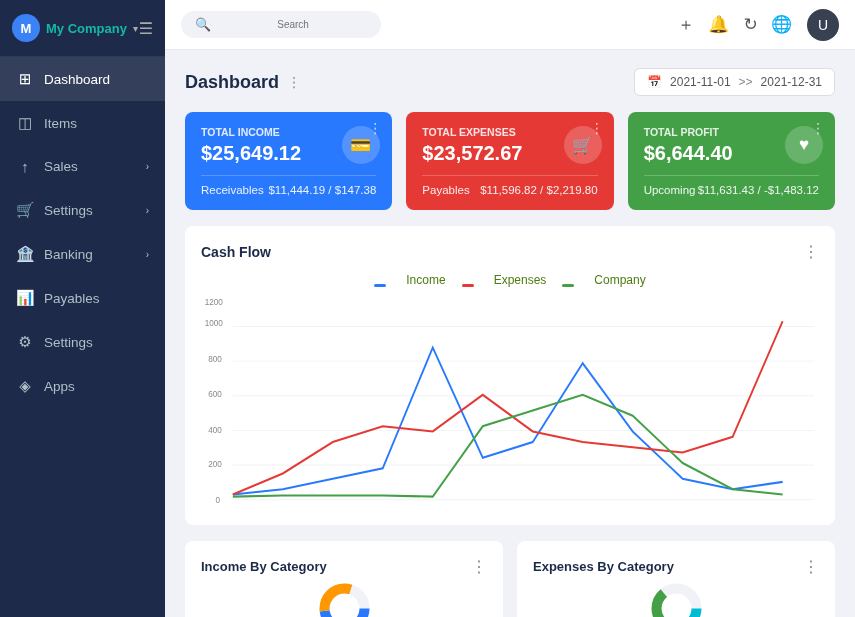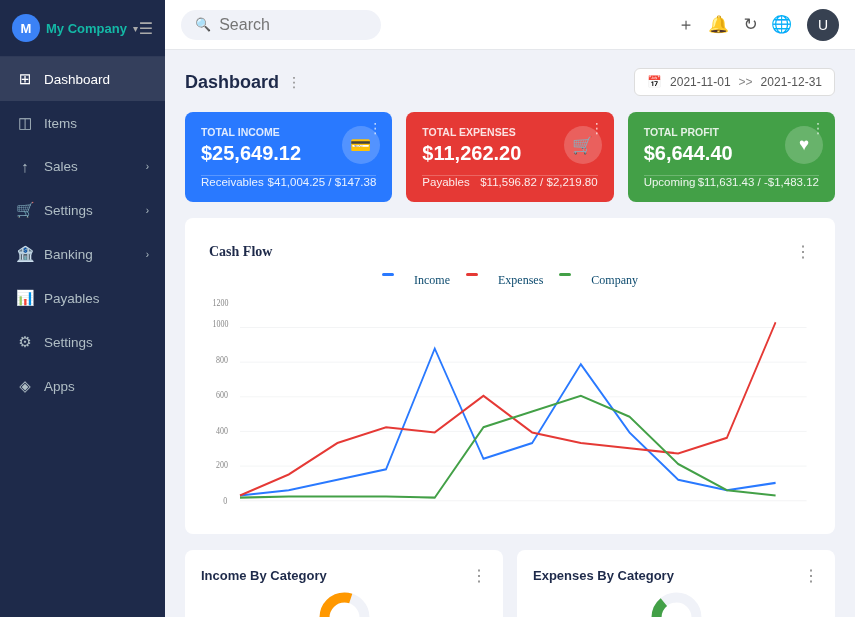--- a/index.html
+++ b/index.html
@@ -80,21 +80,21 @@
       align-items: center;
       background: #f0f2f8;
       border-radius: 20px;
       padding: 6px 14px;
       gap: 8px;
       width: 200px;
     }
     #search-icon { color: #888; font-size: 13px; }
     #search-input {
       border: none; background: transparent; outline: none;
-      font-size: 16px; color: #555; width: 100%;
+      font-size: 10px; color: #555; width: 100%; text-align: center;
     }
     #topbar-actions {
       margin-left: auto;
       display: flex;
       align-items: center;
       gap: 14px;
     }
     .topbar-icon { color: #555; font-size: 17px; cursor: pointer; }
     #avatar {
       width: 32px; height: 32px; border-radius: 50%;
@@ -137,52 +137,51 @@
     }
     .kpi-card {
       flex: 1; border-radius: 8px; padding: 14px 16px;
       color: #fff; position: relative; overflow: hidden;
     }
     .kpi-blue { background: #2979ff; }
     .kpi-red { background: #e53935; }
     .kpi-green { background: #43a047; }
     .kpi-card-header { font-size: 10.5px; font-weight: 600; text-transform: uppercase; opacity: 0.85; margin-bottom: 4px; }
     .kpi-amount { font-size: 20px; font-weight: 700; margin-bottom: 10px; }
-    .kpi-sub { display: flex; justify-content: space-between; font-size: 11.5px; border-top: 1px solid rgba(255,255,255,0.25); padding-top: 0; opacity: 0.9; }
+    .kpi-sub { display: flex; justify-content: space-between; font-size: 11.5px; border-top: 1px solid rgba(255,255,255,0.25); padding-top: 8px; opacity: 0.9; }
     .kpi-icon-circle {
       position: absolute; right: 12px; top: 14px;
       width: 38px; height: 38px; border-radius: 50%;
       background: rgba(255,255,255,0.2);
       display: flex; align-items: center; justify-content: center;
       font-size: 16px;
     }
     .kpi-dots {
       position: absolute; right: 10px; top: 8px;
       font-size: 14px; cursor: pointer; opacity: 0.7;
     }
 
     
     .chart-card {
-      background: #fff; border-radius: 8px; padding: 24px;
+      background: #fff; border-radius: 8px; padding: 16px;
       margin-bottom: 16px;
-      font-family: Liberation Serif, serif;
     }
     .chart-card-header {
       display: flex; justify-content: space-between; align-items: center;
       margin-bottom: 12px;
     }
     .chart-title { font-size: 14px; font-weight: 600; color: #1e2a4a; }
     .chart-menu { color: #888; cursor: pointer; }
 
     
     #chart-legend {
       display: flex; gap: 16px; align-items: center;
       margin-bottom: 8px; justify-content: center;
     }
-    .legend-item { display: flex; align-items: flex-start; gap: 20px; font-size: 12px; color: #0c4a6e; }
+    .legend-item { display: flex; align-items: flex-end; gap: 20px; font-size: 12px; color: #4d7c0f; }
     .legend-dot { width: 12px; height: 3px; border-radius: 2px; }
 
     
     #cashflow-chart { width: 100%; height: 220px; }
 
     
     #bottom-row { display: flex; gap: 14px; }
     .category-card {
       flex: 1; background: #fff; border-radius: 8px; padding: 16px;
       min-height: 80px;
@@ -308,31 +307,31 @@
 
       <div class="kpi-card kpi-blue">
         <span class="kpi-dots">⋮</span>
         <div class="kpi-icon-circle">
           <span style="font-size:17px;">💳</span>
         </div>
         <div class="kpi-card-header">TOTAL INCOME</div>
         <div class="kpi-amount">$25,649.12</div>
         <div class="kpi-sub">
           <span>Receivables</span>
-          <span>$41,004.25 / $147.38</span>
+          <span>$11,444.19 / $147.38</span>
         </div>
       </div>
 
       <div class="kpi-card kpi-red">
         <span class="kpi-dots">⋮</span>
         <div class="kpi-icon-circle">
           <span style="font-size:17px;">🛒</span>
         </div>
         <div class="kpi-card-header">TOTAL EXPENSES</div>
-        <div class="kpi-amount">$11,262.20</div>
+        <div class="kpi-amount">$23,572.67</div>
         <div class="kpi-sub">
           <span>Payables</span>
           <span>$11,596.82 / $2,219.80</span>
         </div>
       </div>
 
       <div class="kpi-card kpi-green">
         <span class="kpi-dots">⋮</span>
         <div class="kpi-icon-circle">
           <span style="font-size:17px;">♥</span>

